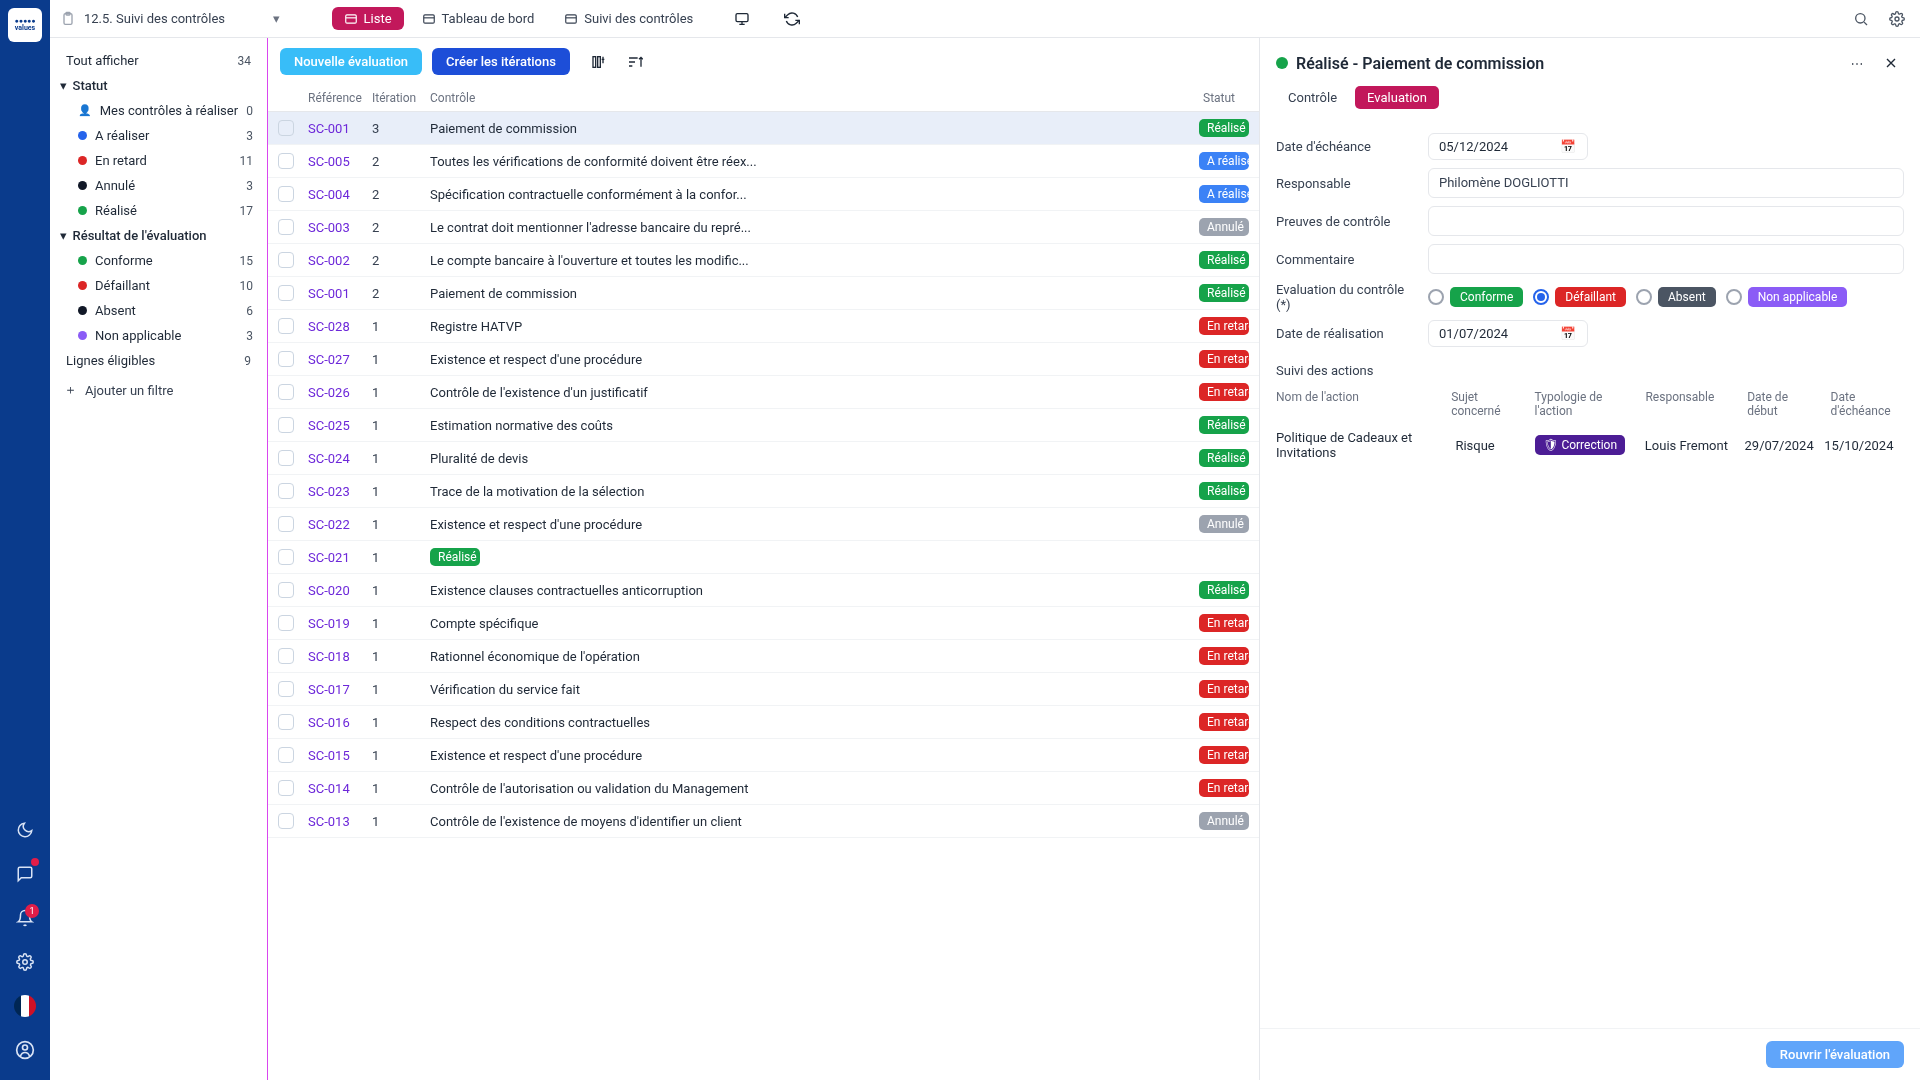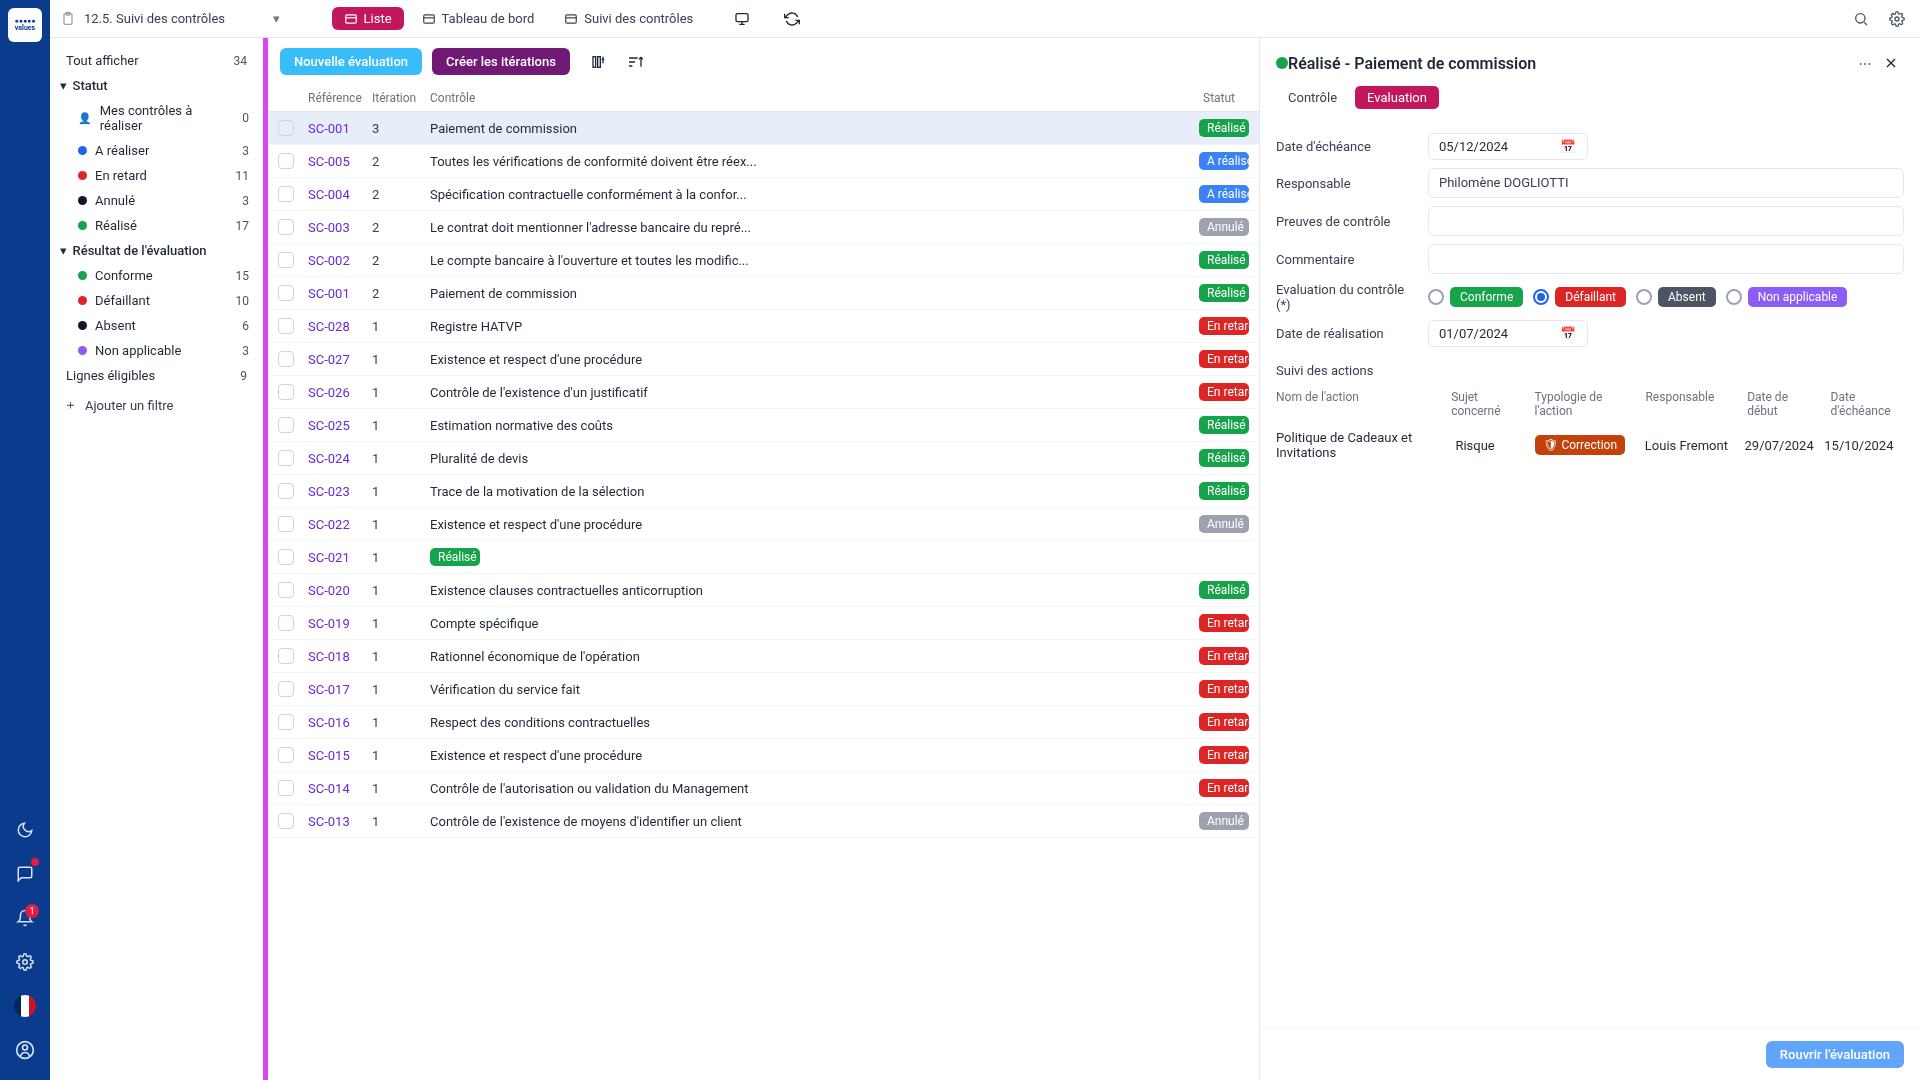--- a/index.html
+++ b/index.html
@@ -16,52 +16,52 @@
 .crumb { display:flex; align-items:center; gap:8px; color:#374151;}
 .crumb-icon { color:#9ca3af;}
 .crumb-caret { color:#6b7280;}
 .tabs { display:flex; align-items:center; gap:6px; margin-left:28px;}
 .tab { display:flex; align-items:center; gap:6px; padding:4px 12px; border-radius:6px; font-size:13px; cursor:pointer; color:#374151;}
 .tab.active { background:#c2185b; color:#fff;}
 .tab-icon { width:14px; height:14px; display:inline-flex; }
 .top-right { margin-left:auto; display:flex; gap:10px; color:#4b5563;}
 .icon-btn { width:26px; height:26px; display:flex; align-items:center; justify-content:center; cursor:pointer; border-radius:4px;}
 .body { flex:1; display:flex; min-height:0;}
-.sidebar { width:218px; border-right:5px solid #d946ef; padding:10px 6px; overflow-y:auto; font-size:13px;}
+.sidebar { width:218px; border-right:1px solid #d946ef; padding:10px 6px; overflow-y:auto; font-size:13px;}
 .filter-row { display:flex; justify-content:space-between; align-items:center; padding:5px 10px; cursor:pointer; border-radius:4px;}
 .filter-row .count { color:#4b5563; font-size:12px;}
 .filter-group-hdr { display:flex; align-items:center; gap:6px; padding:5px 4px; font-size:13px; color:#1f2937; cursor:pointer; font-weight:500;}
 .filter-item { display:flex; align-items:center; gap:8px; padding:5px 8px 5px 22px; cursor:pointer; border-radius:4px;}
 .filter-item .count { margin-left:auto; font-size:12px; color:#4b5563;}
 .dot { width:9px; height:9px; border-radius:50%; flex-shrink:0;}
 .add-filter { display:flex; align-items:center; gap:8px; padding:8px 8px; color:#374151; cursor:pointer;}
 .center { flex:1; display:flex; flex-direction:column; min-width:0; border-right:1px solid #e5e7eb; }
 .c-toolbar { display:flex; align-items:center; gap:10px; padding:10px 12px;}
 .btn { padding:6px 14px; border-radius:6px; font-size:13px; border:none; cursor:pointer; font-weight:500;}
 .btn-primary { background:#38bdf8; color:#fff;}
-.btn-teal { background:#701a75; color:#fff;}
+.btn-teal { background:#1d4ed8; color:#fff;}
 .table-wrap { flex:1; overflow:auto; position:relative;}
 .thead { display:flex; padding:6px 10px; border-bottom:1px solid #e5e7eb; color:#6b7280; font-size:12px; position:sticky; top:0; background:#fff;}
 .th-ref { width:64px; margin-left:30px;}
 .th-iter { width:58px;}
 .th-ctrl { flex:1;}
 .th-stat { width:46px;}
 .trow { display:flex; align-items:center; padding:7px 10px; border-bottom:1px solid #f1f3f5; cursor:pointer; font-size:13px; min-height:33px;}
 .trow.sel { background:#e8eef9;}
 .trow .cb { width:16px; height:16px; border:1.5px solid #cbd5e1; border-radius:4px; margin-right:14px; flex-shrink:0;}
 .td-ref { width:64px; color:#6d28d9;}
 .td-iter { width:58px; color:#374151;}
 .td-ctrl { flex:1; white-space:nowrap; overflow:hidden; text-overflow:ellipsis; padding-right:8px; color:#1f2937;}
 .badge { padding:2px 8px; border-radius:5px; font-size:12px; color:#fff; white-space:nowrap; max-width:50px; overflow:hidden;}
 .b-green { background:#16a34a;}
 .b-blue { background:#3b82f6;}
 .b-gray { background:#9ca3af;}
 .b-red { background:#dc2626;}
 .detail { width:660px; display:flex; flex-direction:column; min-width:0;}
-.d-header { display:flex; align-items:center; padding:12px 16px 6px; }
+.d-header { display:flex; align-items:center; padding:12px 16px 6px; gap:8px;}
 .d-status-dot { width:12px; height:12px; border-radius:50%; background:#16a34a;}
 .d-title { font-size:16px; font-weight:600; flex:1;}
 .d-tabs { display:flex; gap:6px; padding:4px 16px 10px;}
 .d-tab { padding:4px 12px; font-size:13px; border-radius:5px; cursor:pointer; color:#374151;}
 .d-tab.active { background:#c2185b; color:#fff;}
 .d-body { flex:1; overflow-y:auto; padding:6px 16px;}
 .field { display:flex; align-items:center; margin:8px 0; gap:12px;}
 .field-label { width:140px; font-size:13px; color:#374151; flex-shrink:0;}
 .field-input { flex:1; border:1px solid #e5e7eb; border-radius:6px; padding:6px 10px; font-size:13px; color:#374151; background:#fff; min-height:30px;}
 .field-date { display:flex; align-items:center; gap:8px; border:1px solid #e5e7eb; border-radius:6px; padding:5px 10px; font-size:13px; width:160px;}
@@ -73,21 +73,21 @@
 .eval-badge { padding:3px 10px; border-radius:5px; font-size:12px; color:#fff;}
 .section-title { font-size:13px; color:#374151; margin:16px 0 8px;}
 .action-head { display:flex; font-size:12px; color:#6b7280; padding:4px 0; gap:10px;}
 .action-row { display:flex; font-size:13px; padding:8px 0; align-items:center;}
 .ac-name { width:180px;}
 .ac-subj { width:80px;}
 .ac-type { width:110px;}
 .ac-resp { width:100px; white-space:nowrap; overflow:hidden; text-overflow:ellipsis;}
 .ac-d1 { width:80px;}
 .ac-d2 { width:80px;}
-.type-badge { background:#c2410c; color:#fff; padding:3px 8px; border-radius:5px; font-size:12px; display:inline-flex; align-items:center; gap:4px;}
+.type-badge { background:#4c1d95; color:#fff; padding:3px 8px; border-radius:5px; font-size:12px; display:inline-flex; align-items:center; gap:4px;}
 .d-footer { padding:12px 16px; display:flex; justify-content:flex-end; border-top:1px solid #f1f3f5;}
 .btn-reopen { background:#60a5fa; color:#fff;}
 svg { display:block;}
 </style>
 </head>
 <body>
 
 <div class="app">
 
   <div class="rail">

